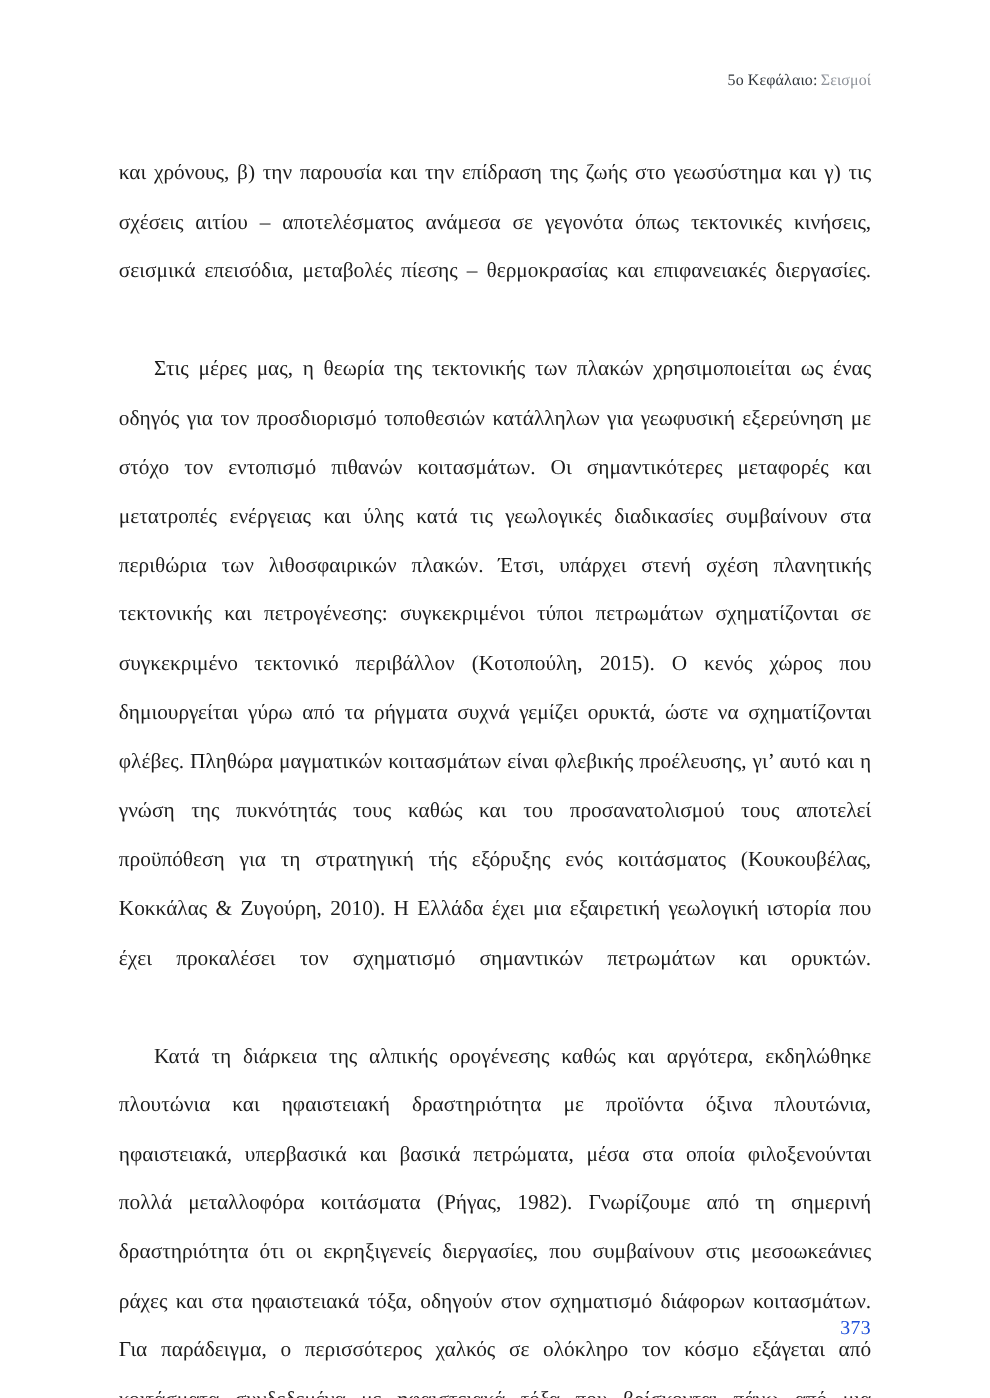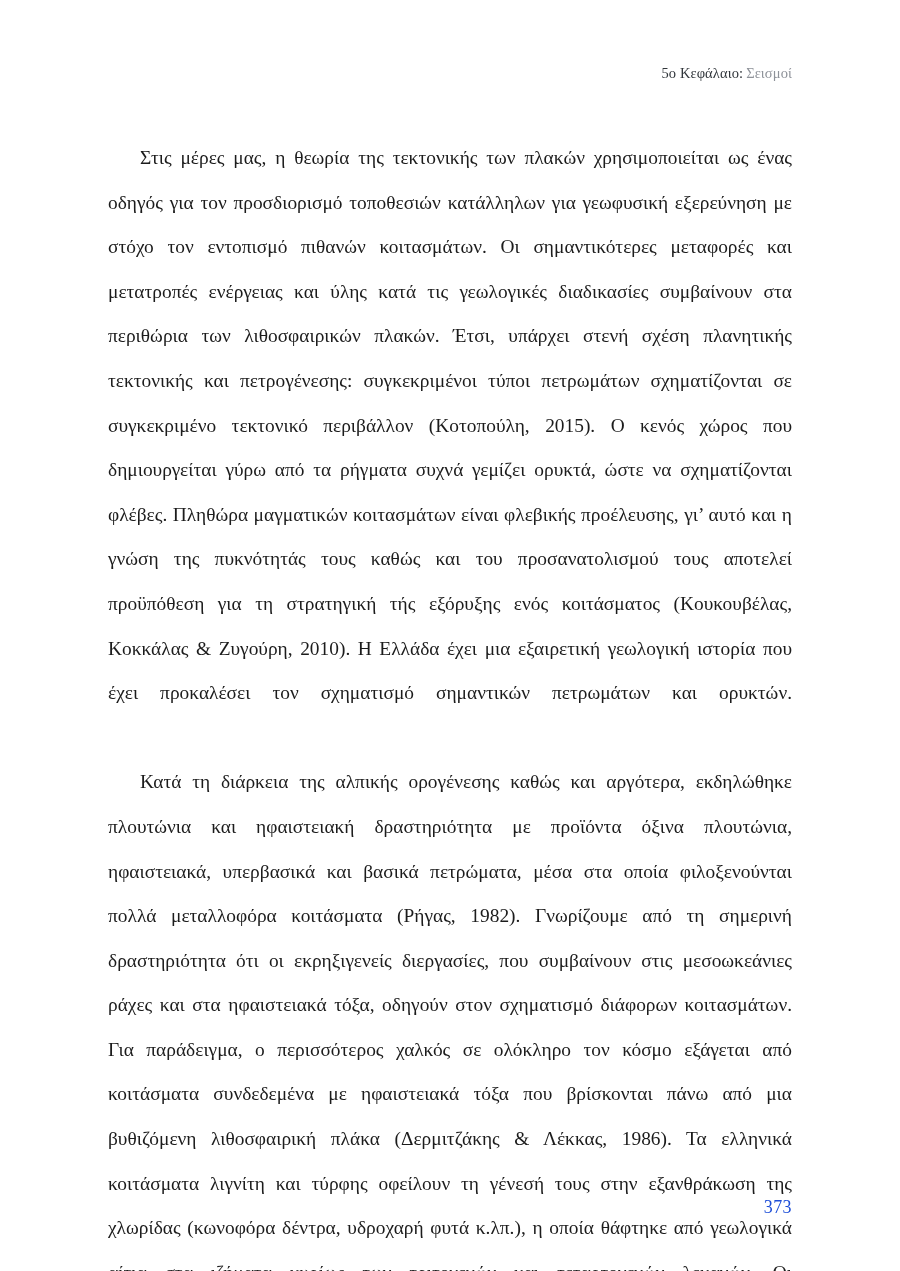--- a/index.html
+++ b/index.html
@@ -91,19 +91,20 @@
 </head>
 <body>
 
 <div class="page">
 
   <div class="running-header">
     <span class="chapter-label">5ο Κεφάλαιο:</span><span class="chapter-title">Σεισμοί</span>
   </div>
 
   <div class="text-body">
+    <p class="para">και χρόνους, β) την παρουσία και την επίδραση της ζωής στο γεωσύστημα και γ) τις σχέσεις αιτίου – αποτελέσματος ανάμεσα σε γεγονότα όπως τεκτονικές κινήσεις, σεισμικά επεισόδια, μεταβολές πίεσης – θερμοκρασίας και επιφανειακές διεργασίες.</p>
     <p class="para indented">Στις μέρες μας, η θεωρία της τεκτονικής των πλακών χρησιμοποιείται ως ένας οδηγός για τον προσδιορισμό τοποθεσιών κατάλληλων για γεωφυσική εξερεύνηση με στόχο τον εντοπισμό πιθανών κοιτασμάτων. Οι σημαντικότερες μεταφορές και μετατροπές ενέργειας και ύλης κατά τις γεωλογικές διαδικασίες συμβαίνουν στα περιθώρια των λιθοσφαιρικών πλακών. Έτσι, υπάρχει στενή σχέση πλανητικής τεκτονικής και πετρογένεσης: συγκεκριμένοι τύποι πετρωμάτων σχηματίζονται σε συγκεκριμένο τεκτονικό περιβάλλον (Κοτοπούλη, 2015). Ο κενός χώρος που δημιουργείται γύρω από τα ρήγματα συχνά γεμίζει ορυκτά, ώστε να σχηματίζονται φλέβες. Πληθώρα μαγματικών κοιτασμάτων είναι φλεβικής προέλευσης, γι’ αυτό και η γνώση της πυκνότητάς τους καθώς και του προσανατολισμού τους αποτελεί προϋπόθεση για τη στρατηγική τής εξόρυξης ενός κοιτάσματος (Κουκουβέλας, Κοκκάλας &amp; Ζυγούρη, 2010). Η Ελλάδα έχει μια εξαιρετική γεωλογική ιστορία που έχει προκαλέσει τον σχηματισμό σημαντικών πετρωμάτων και ορυκτών.</p>
     <p class="para indented">Κατά τη διάρκεια της αλπικής ορογένεσης καθώς και αργότερα, εκδηλώθηκε πλουτώνια και ηφαιστειακή δραστηριότητα με προϊόντα όξινα πλουτώνια, ηφαιστειακά, υπερβασικά και βασικά πετρώματα, μέσα στα οποία φιλοξενούνται πολλά μεταλλοφόρα κοιτάσματα (Ρήγας, 1982). Γνωρίζουμε από τη σημερινή δραστηριότητα ότι οι εκρηξιγενείς διεργασίες, που συμβαίνουν στις μεσοωκεάνιες ράχες και στα ηφαιστειακά τόξα, οδηγούν στον σχηματισμό διάφορων κοιτασμάτων. Για παράδειγμα, ο περισσότερος χαλκός σε ολόκληρο τον κόσμο εξάγεται από κοιτάσματα συνδεδεμένα με ηφαιστειακά τόξα που βρίσκονται πάνω από μια βυθιζόμενη λιθοσφαιρική πλάκα (Δερμιτζάκης &amp; Λέκκας, 1986). Τα ελληνικά κοιτάσματα λιγνίτη και τύρφης οφείλουν τη γένεσή τους στην εξανθράκωση της χλωρίδας (κωνοφόρα δέντρα, υδροχαρή φυτά κ.λπ.), η οποία θάφτηκε από γεωλογικά αίτια στα ιζήματα κυρίως των τριτογενών και τεταρτογενών λεκανών. Οι υδρογονάνθρακες προέρχονται από την αποσύνθεση και, στη συνέχεια, την ξηρή απόσταξη φυτικών ή ζωικών λειψά-</p>
   </div>
 
   <div class="folio">373</div>
 
 </div>
 
 </body></html>

